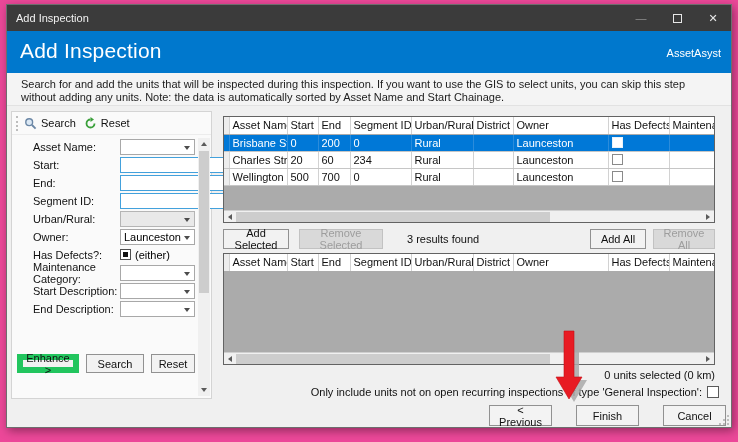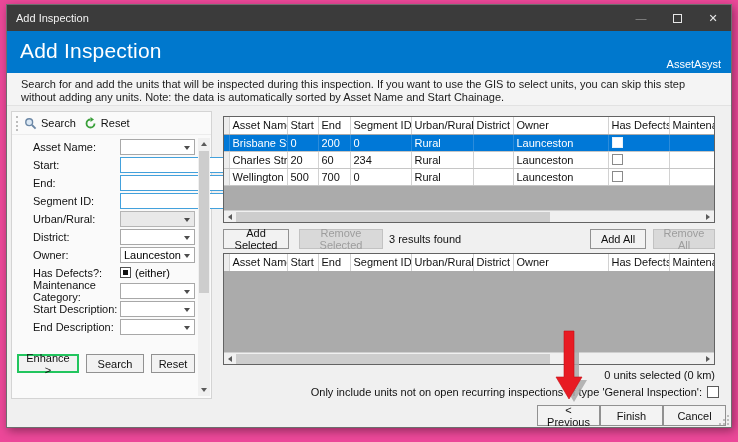--- a/index.html
+++ b/index.html
@@ -14,32 +14,32 @@
   .titlebar { height:26px; background:#3b3b3b; color:#fff; display:flex; align-items:center; }
   .titlebar-title { flex:1; font-size:11px; padding-left:9px; color:#f2f2f2; }
   .win-btn { width:36px; height:26px; display:flex; align-items:center; justify-content:center;
              font-size:11px; color:#e8e8e8; cursor:default; }
   .win-btn.min { color:#8f8f8f; }
   .maxglyph { width:9px; height:9px; border:1px solid #e8e8e8; display:inline-block; }
 
   
   .banner { height:42px; background:#0078cd; color:#fff; position:relative; }
   .banner-title { font-size:21px; padding:8px 0 0 13px; letter-spacing:.2px; }
-  .banner-brand { position:absolute; right:10px; bottom:3px; font-size:11px; }
+  .banner-brand { position:absolute; right:10px; bottom:14px; font-size:11px; }
 
   
   .desc { height:33px; background:#f4f4f4; border-bottom:1px solid #e2e2e2;
           font-size:11px; line-height:13px; color:#1c1c1c; padding:5px 14px 0 14px; }
 
   
   .btn { font-family:"Liberation Sans", sans-serif; font-size:11px; color:#111;
          background:#f2f2f2; border:1px solid #919191; height:20px; padding:0 8px;
          display:inline-flex; align-items:center; justify-content:center; cursor:default; }
   .btn.disabled { background:#d9d9d9; color:#9d9d9d; border-color:#c2c2c2; }
-  .btn.accent { border:2px solid #22c55e; }
+  .btn.accent { border:6px solid #22c55e; }
 
   
   .search-panel { position:absolute; left:4px; top:106px; width:201px; height:288px;
                   background:#fafafa; border:1px solid #d4d4d4; }
   .panel-toolbar { height:23px; display:flex; align-items:center; border-bottom:1px solid #ececec; }
   .toolbar-grip { width:2px; height:15px; border-left:2px dotted #bdbdbd; margin:0 5px 0 4px; }
   .toolbar-item { display:flex; align-items:center; gap:4px; font-size:11px; color:#111;
                   padding:0 7px 0 1px; cursor:default; }
   .fields { position:absolute; left:5px; top:27px; right:16px; }
   .field-row { height:15px; margin-bottom:3px; display:flex; align-items:center;margin-left:16px; }
@@ -92,30 +92,30 @@
   tr.selected td { background:#0078d7; color:#fff; border-right-color:#2b8cdb; }
   tr.selected td.selcol { background:#0078d7; }
   .cell-check { text-align:center; padding:0; }
   .gridcheck { width:11px; height:11px; border:1px solid #8a8a8a; background:#fff; display:inline-block; margin-top:2px; }
   tr.selected .gridcheck { border-color:#e8f2fb; }
 
   
   .mid-actions { position:absolute; left:216px; top:224px; width:492px; height:20px;
                  display:flex; align-items:center;justify-content:center; }
   .mid-actions .btn { flex:none; }
-  .results-count { font-size:11px; margin-left:6px; color:#111; }
+  .results-count { font-size:11px; margin-left:24px; color:#111; }
   .mid-spacer { flex:1; }
 
   
   .units-selected { position:absolute; top:364px; left:216px; width:492px;
                     text-align:right; font-size:11px; color:#111; }
   .recur-line { position:absolute; top:381px; right:12px; display:flex; align-items:center; gap:5px;
                 font-size:11px; color:#111; }
   .recur-check { width:12px; height:12px; background:#fff; border:1px solid #5a5a5a; display:inline-block; }
-  .footer-buttons { position:absolute; top:400px; right:5px; display:flex; gap:0; }
+  .footer-buttons { position:absolute; top:400px; right:5px; display:flex; gap:24px; }
   .footer-buttons .btn { width:63px; height:21px; background:#f3f3f3; }
 
   .resize-grip { position:absolute; right:2px; bottom:2px; width:10px; height:10px; }
   .resize-grip i { position:absolute; width:2px; height:2px; background:#bdbdbd; }
 
   
   .red-arrow { position:absolute; left:547px; top:328px; width:40px; height:78px; z-index:50; pointer-events:none; }
 </style>
 </head>
 <body>
@@ -175,24 +175,20 @@
           <span class="field-label">End:</span>
           <input class="textbox" value="" style="">
         </div>
         <div class="field-row">
           <span class="field-label">Segment ID:</span>
           <input class="textbox" value="" style="">
         </div>
         <div class="field-row">
           <span class="field-label">Urban/Rural:</span>
           <div class="combo disabled"><span></span><span class="chev"></span></div>
-        </div>
-        <div class="field-row">
-          <span class="field-label">District:</span>
-          <div class="combo"><span></span><span class="chev"></span></div>
         </div>
         <div class="field-row">
           <span class="field-label">Owner:</span>
           <div class="combo"><span>Launceston</span><span class="chev"></span></div>
         </div>
         <div class="field-row">
           <span class="field-label">Has Defects?:</span>
           <span class="check-indet"></span>
           <span class="either-label">(either)</span>
         </div>

